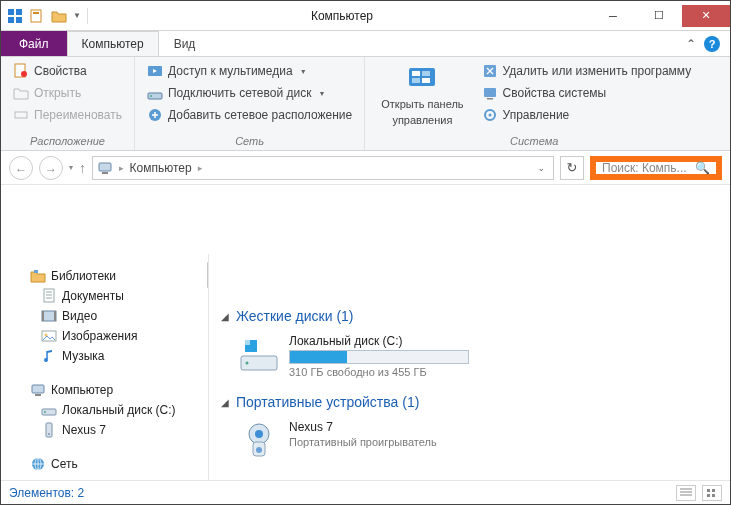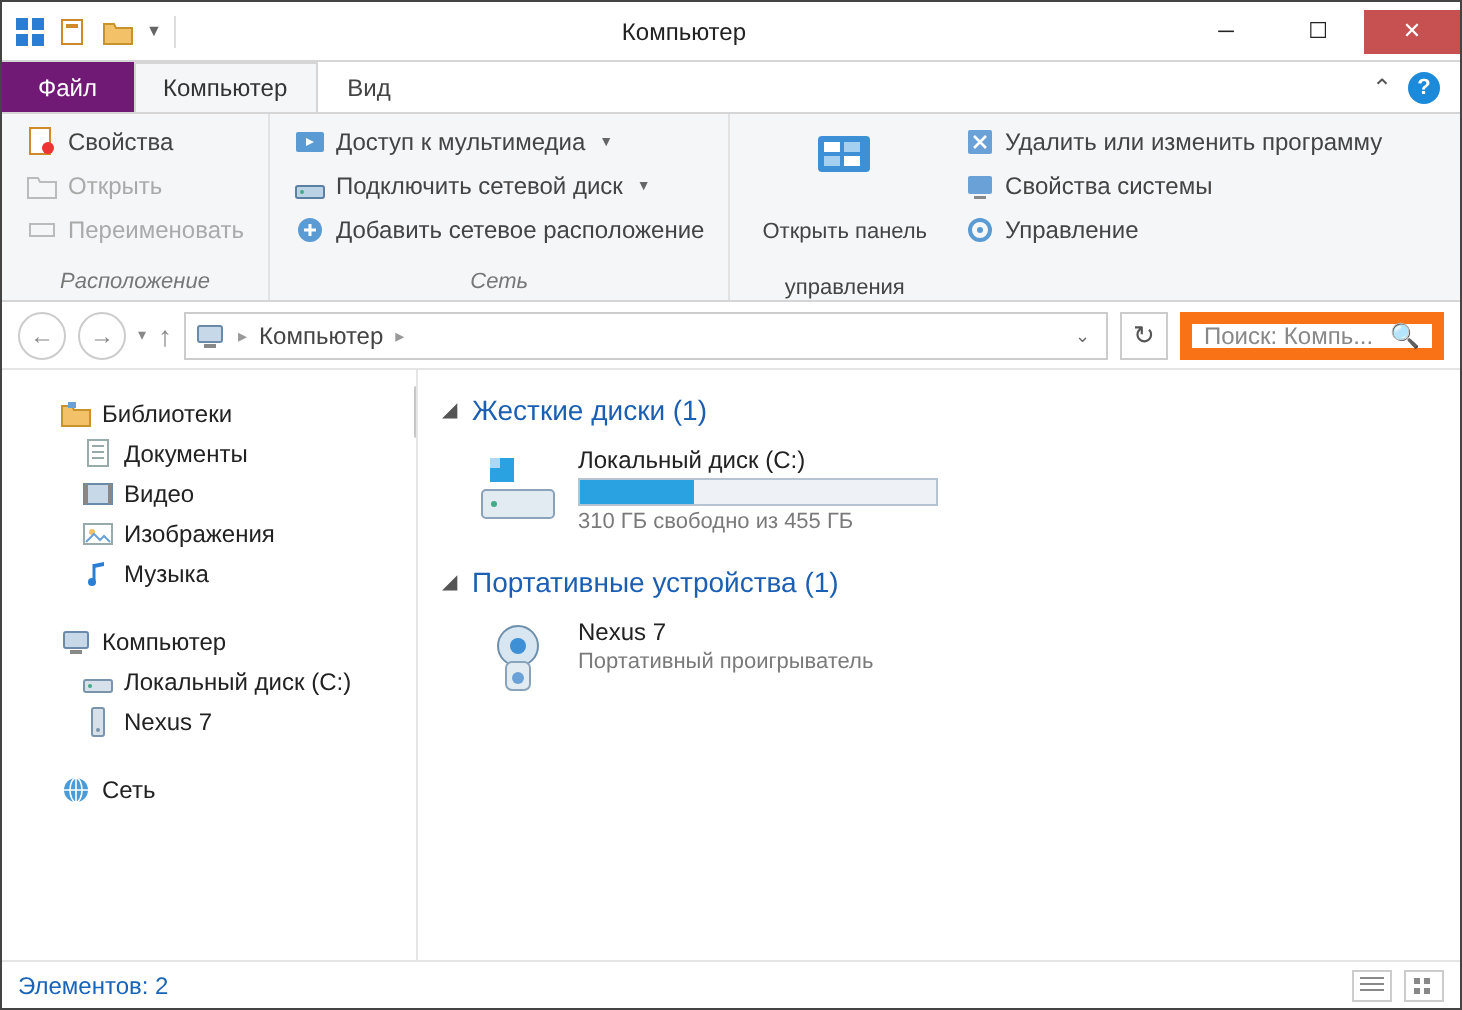--- a/index.html
+++ b/index.html
@@ -25,36 +25,36 @@
 
 
 .ribbon { height: 94px; background: #f5f6f7; border-bottom: 1px solid #d5d5d5; display: flex; }
 .rgroup { border-right: 1px solid #e2e2e2; padding: 4px 10px 2px; display: flex; flex-direction: column; }
 .rgroup-body { flex: 1; display: flex; gap: 10px; }
 .rgroup-label { font-size: 11px; color: #777; text-align: center; padding: 2px 0 1px; font-style: italic; }
 .rcol { display: flex; flex-direction: column; gap: 2px; }
 .ritem { display: flex; align-items: center; gap: 5px; font-size: 12px; color: #444; padding: 2px 2px; white-space: nowrap; }
 .ritem.disabled { color: #aaa; }
 .ricon { width: 16px; height: 16px; display: inline-flex; align-items: center; justify-content: center; flex-shrink: 0; }
-.rbig { display: flex; flex-direction: column; align-items: center; gap: 15px; font-size: 11px; color: #444; text-align: right; padding: 2px 6px; line-height: 1.15; }
+.rbig { display: flex; flex-direction: column; align-items: center; gap: 3px; font-size: 11px; color: #444; text-align: right; padding: 2px 6px; line-height: 1.15; }
 .rbig .ricon { width: 32px; height: 32px; }
 .dd { font-size: 7px; color: #666; margin-left: 2px; }
 
 
 .addrbar { height: 34px; display: flex; align-items: center; gap: 6px; padding: 4px 8px; background: #fff; border-bottom: 1px solid #e5e5e5; }
 .navbtn { width: 24px; height: 24px; border: 1px solid #ccc; border-radius: 50%; display: flex; align-items: center; justify-content: center; color: #888; font-size: 12px; }
 .navdd { font-size: 8px; color: #888; }
 .addrbox { flex: 1; height: 24px; border: 1px solid #ccc; display: flex; align-items: center; padding: 0 4px; gap: 6px; font-size: 12px; color: #444; }
 .addrbox .sep { color: #999; font-size: 9px; }
 .addrbox .dropdown-v { margin-left: auto; font-size: 9px; color: #666; padding: 0 4px; }
 .refresh { width: 24px; height: 24px; border: 1px solid #ccc; display: flex; align-items: center; justify-content: center; color: #555; font-size: 13px; }
 .searchbox { width: 132px; height: 24px; border: 6px solid #f97316; display: flex; align-items: center; padding: 0 6px; font-size: 12px; color: #888; gap: 6px; }
 
 
-.main { flex: 1; display: flex; min-height: 0; }
+.main { flex: 1; display: flex; min-height: 0; align-items: flex-end; }
 .navpane { width: 208px; border-right: 1px solid #e5e5e5; padding: 12px 4px 6px; font-size: 12px; overflow: auto; position: relative; }
 .navpane::after { content: ""; position: absolute; right: -1px; top: 8px; width: 2px; height: 26px; background: #c7c7c7; border-radius: 1px; }
 .tree-item { display: flex; align-items: center; gap: 5px; padding: 2px 2px 2px 10px; color: #222; }
 .tree-item.indent1 { padding-left: 36px; }
 .tree-exp { width: 10px; font-size: 9px; color: #777; display: inline-flex; justify-content: center; }
 .tree-icon { width: 16px; height: 16px; display: inline-flex; align-items: center; justify-content: center; }
 .tree-sep { height: 14px; }
 
 .content { flex: 1; overflow: auto; padding: 8px 12px; font-size: 12px; }
 .cat { display: flex; align-items: center; gap: 5px; color: #1b5fb3; font-size: 14px; padding: 4px 0 6px; }

